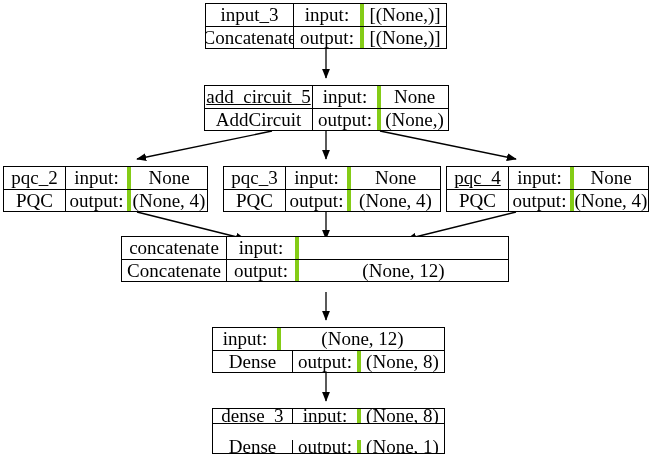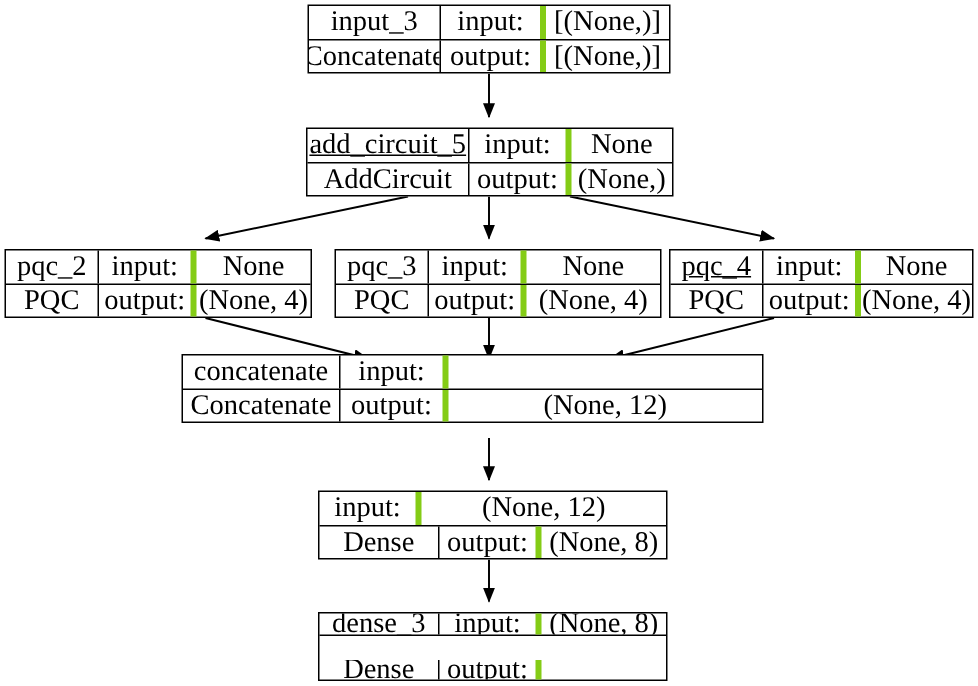--- a/index.html
+++ b/index.html
@@ -165,17 +165,18 @@
       </div>
       <div class="node" style="left: 212px; top: 408px; width: 233px; height: 46px; gap: 16px;">
         <div class="node-row top">
           <div class="cell c-name" style="width: 80px; flex: 0 0 80px;">dense_3</div>
           <div class="cell c-label" style="width: 68px; flex: 0 0 68px;">input:</div>
           <div class="cell c-shape" style="flex: 1 1 auto;">(None, 8)</div>
         </div>
         <div class="node-row">
           <div class="cell c-name" style="width: 80px; flex: 0 0 80px;">Dense</div>
           <div class="cell c-label" style="width: 68px; flex: 0 0 68px;">output:</div>
+          <div class="cell c-shape" style="flex: 1 1 auto;">(None, 1)</div>
         </div>
       </div>
     </div>
 
 </div>
 
 </body></html>

